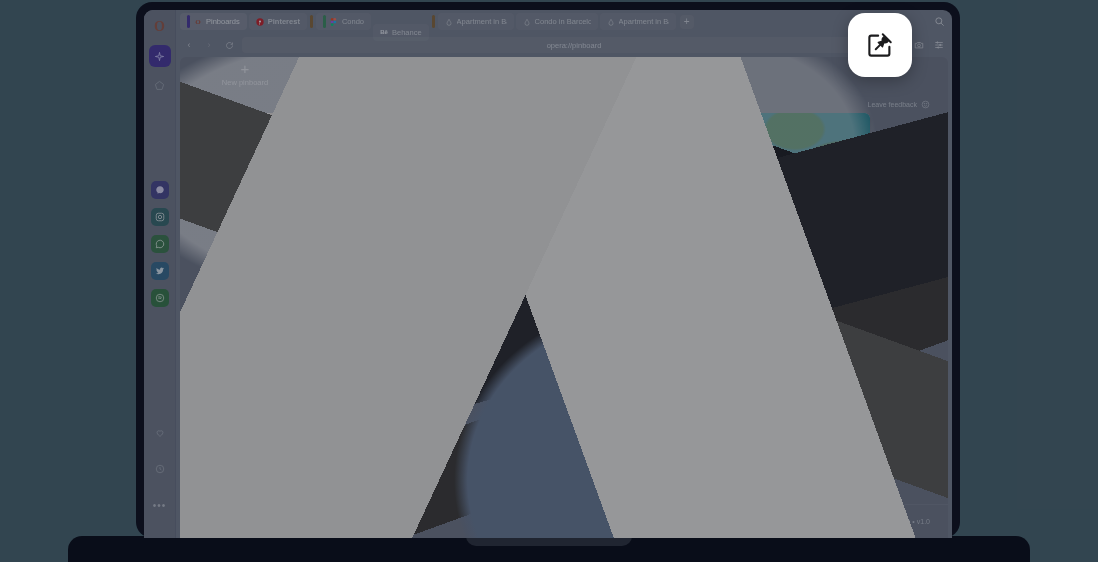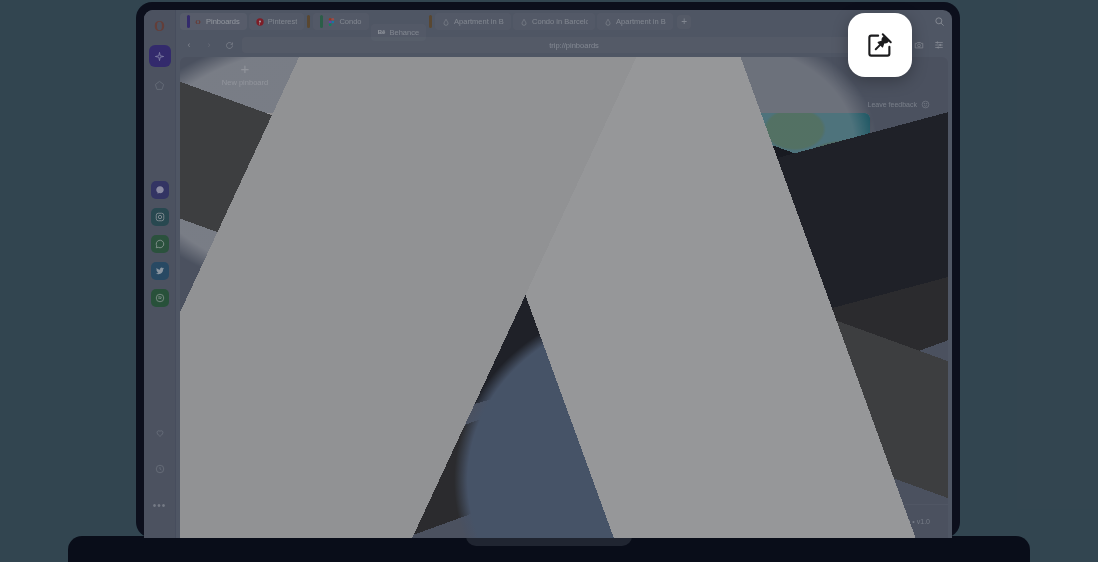--- a/index.html
+++ b/index.html
@@ -427,21 +427,21 @@
       <div id="right">
 
         <div id="tabstrip">
 
           <div class="tab active" style="max-width:86px;">
             <div class="tabgroup-bar" style="background:#4b3a9e"></div>
             <span class="fav" style="color:#a6503c;font-family:'Liberation Serif',serif;font-weight:700;">O</span>
             <span class="tlabel">Pinboards</span>
           </div>
 
-          <div class="tab inactive" style="max-width:80px;">
+          <div class="tab inactive" style="max-width:80px;font-weight:bold;">
             <span class="fav">
               <svg width="8" height="8" viewBox="0 0 24 24" fill="#c8232c">
                   <circle cx="12" cy="12" r="11"></circle>
                   <path d="M11 12.5 9.4 20h1.8l1.2-5.6z" fill="#fff"></path>
                   <circle cx="12" cy="10.5" r="3.2" fill="#fff"></circle>
                 </svg>
             </span>
             <span class="tlabel">Pinterest</span>
           </div>
 
@@ -509,21 +509,21 @@
 
         <div id="addrbar">
           <div class="navbtn">‹</div>
           <div class="navbtn" style="opacity:.45">›</div>
           <div class="navbtn">
             <svg width="9" height="9" viewBox="0 0 24 24" fill="none" stroke="#c4cad3" stroke-width="2">
               <path d="M20 12a8 8 0 1 1-2.4-5.7"></path>
                 <path d="M20 4v5h-5"></path>
             </svg>
           </div>
-          <div id="urlfield">trip://pinboards</div>
+          <div id="urlfield">opera://pinboard</div>
           <div class="addr-right">
             <svg width="10" height="10" viewBox="0 0 24 24" fill="none" stroke="#d0d5dd" stroke-width="1.9">
               <path d="M3 8h4l1.5-2h7L17 8h4v11H3z"></path>
                 <circle cx="12" cy="13" r="3.4"></circle>
             </svg>
           </div>
           <div class="addr-right">
             <svg width="10" height="10" viewBox="0 0 24 24" fill="none" stroke="#d0d5dd" stroke-width="1.9">
               <path d="M3 6h18M3 12h18M3 18h18"></path>
                 <circle cx="8" cy="6" r="1.6" fill="#d0d5dd"></circle>

